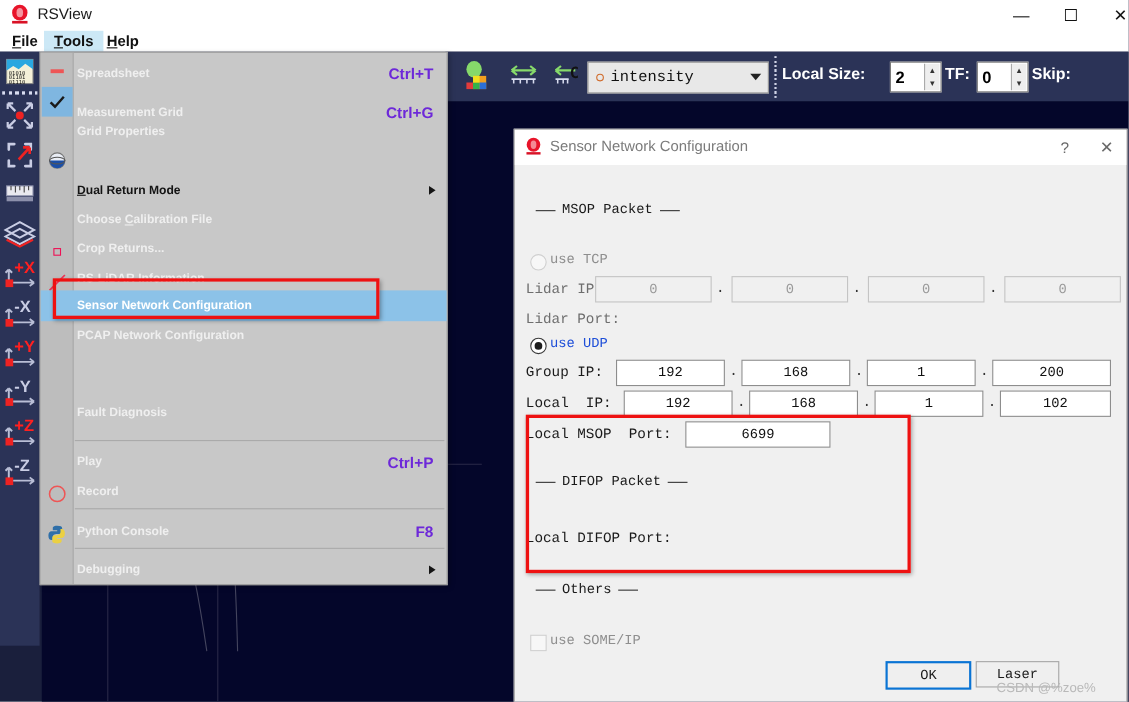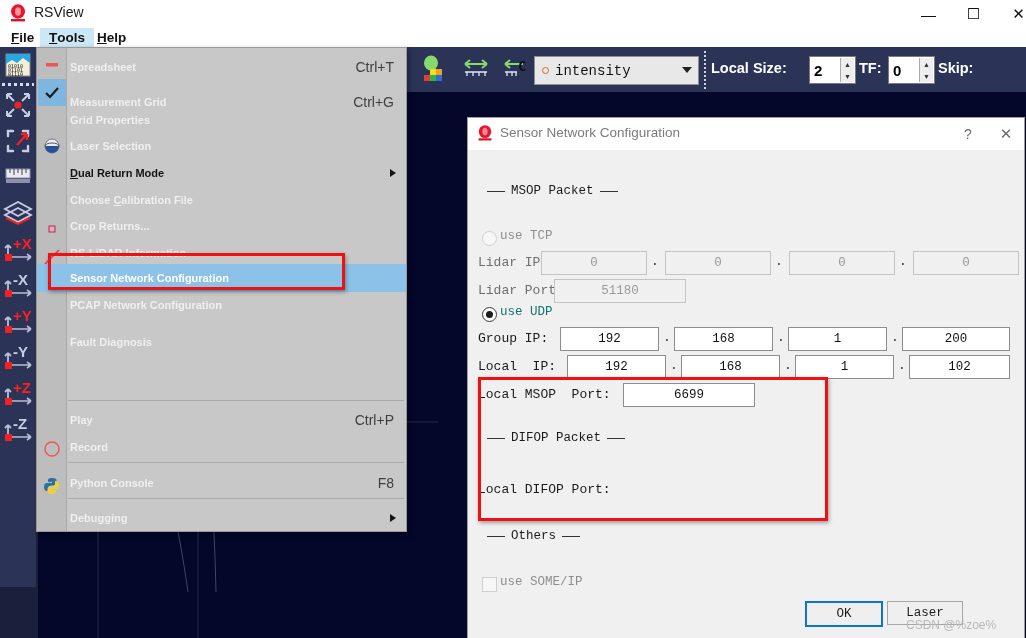--- a/index.html
+++ b/index.html
@@ -136,21 +136,21 @@
     display:flex;align-items:center;
   }
   .mi.sel{background:#8cc2e8;}
   .mi .lbl{
     position:absolute;left:33px;font-size:11px;font-weight:bold;
     color:#efefef;font-family:"Liberation Sans", sans-serif;white-space:nowrap;
   }
   .mi.dark .lbl{color:#141414;}
   .mi.sel .lbl{color:#ffffff;}
   .mi .sc{
-    position:absolute;right:12px;font-size:14px;font-weight:normal;color:#404040;
+    position:absolute;right:12px;font-size:14px;font-weight:bold;color:#6d28d9;
     font-family:"Liberation Sans", sans-serif;
   }
   .mi .sub{
     position:absolute;right:10px;width:0;height:0;
     border-top:4px solid transparent;border-bottom:4px solid transparent;
     border-left:6px solid #141414;
   }
   .msep{
     position:absolute;left:31px;width:336px;height:1px;background:#aaa;
   }
@@ -214,21 +214,21 @@
     position:absolute;width:13px;height:13px;border-radius:50%;
     border:1px solid #9a9a9a;background:#fff;
   }
   .radio.on{border:1px solid #3a3a3a;}
   .radio.on::after{
     content:"";position:absolute;left:3px;top:3px;width:7px;height:7px;
     border-radius:50%;background:#1d1d1d;
   }
   .radio.dis{border:1px solid #cfcfcf;background:#f7f7f7;}
   .rlabel{
-    position:absolute;font-family:"Liberation Mono", monospace;font-size:12.5px;color:#0f766e;
+    position:absolute;font-family:"Liberation Mono", monospace;font-size:12.5px;color:#1d4ed8;
   }
   .rlabel.dim{color:#8e8e8e;}
   .cbx{
     position:absolute;width:13px;height:13px;border:1px solid #cfcfcf;background:#f7f7f7;
   }
   .dbtn{
     position:absolute;height:22px;
     display:flex;align-items:center;justify-content:center;
     font-family:"Liberation Mono", monospace;font-size:12.5px;color:#1a1a1a;
     background:#efefef;border:1px solid #a6a6a6;
@@ -553,43 +553,40 @@
     <span class="lbl">Spreadsheet</span>
     <span class="sc">Ctrl+T</span>
   </div>
   <div class="mi" style="top:40px">
     <span class="lbl">Measurement Grid</span>
     <span class="sc">Ctrl+G</span>
   </div>
   <div class="mi" style="top:58px">
     <span class="lbl">Grid Properties</span>
   </div>
-  <div class="mi" style="top:84px">
-    <span class="lbl">Laser Selection</span>
-  </div>
   <div class="mi dark" style="top:111px">
     <span class="lbl"><span class="uline">D</span>ual Return Mode</span>
     <span class="sub"></span>
   </div>
   <div class="mi" style="top:138px">
     <span class="lbl">Choose <span class="uline">C</span>alibration File</span>
   </div>
   <div class="mi" style="top:164px">
     <span class="lbl">Crop Returns...</span>
   </div>
   <div class="mi" style="top:191px">
     <span class="lbl">RS-LiDAR Information</span>
   </div>
   <div class="mi sel" style="top:216px">
     <span class="lbl">Sensor Network Configuration</span>
   </div>
   <div class="mi" style="top:243px">
     <span class="lbl">PCAP Network Configuration</span>
   </div>
-  <div class="mi" style="top:280px">
+  <div class="mi" style="top:313px">
     <span class="lbl">Fault Diagnosis</span>
   </div>
   <div class="msep" style="top:352px"></div>
   <div class="mi" style="top:358px">
     <span class="lbl">Play</span>
     <span class="sc">Ctrl+P</span>
   </div>
   <div class="mi" style="top:385px">
     <span class="lbl">Record</span>
   </div>
@@ -631,21 +628,20 @@
   <div class="fld-label dim" style="left:10px;top:137px">Lidar IP:</div>
   <div class="inp dis" style="left:73px;top:133px;width:104px">0</div>
   <div class="dot-sep" style="left:183px;top:136px">.</div>
   <div class="inp dis" style="left:197px;top:133px;width:104px">0</div>
   <div class="dot-sep" style="left:307px;top:136px">.</div>
   <div class="inp dis" style="left:321px;top:133px;width:104px">0</div>
   <div class="dot-sep" style="left:431px;top:136px">.</div>
   <div class="inp dis" style="left:445px;top:133px;width:104px">0</div>
 
   <div class="fld-label dim" style="left:10px;top:165px">Lidar Port:</div>
-  <div class="inp dis" style="left:86px;top:161px;width:130px">51180</div>
 
   <div class="radio on" style="left:14px;top:189px"></div>
   <div class="rlabel" style="left:32px;top:187px">use UDP</div>
 
   <div class="fld-label" style="left:10px;top:213px">Group IP:</div>
   <div class="inp" style="left:92px;top:209px;width:97px">192</div>
   <div class="dot-sep" style="left:195px;top:212px">.</div>
   <div class="inp" style="left:206px;top:209px;width:97px">168</div>
   <div class="dot-sep" style="left:309px;top:212px">.</div>
   <div class="inp" style="left:320px;top:209px;width:97px">1</div>

